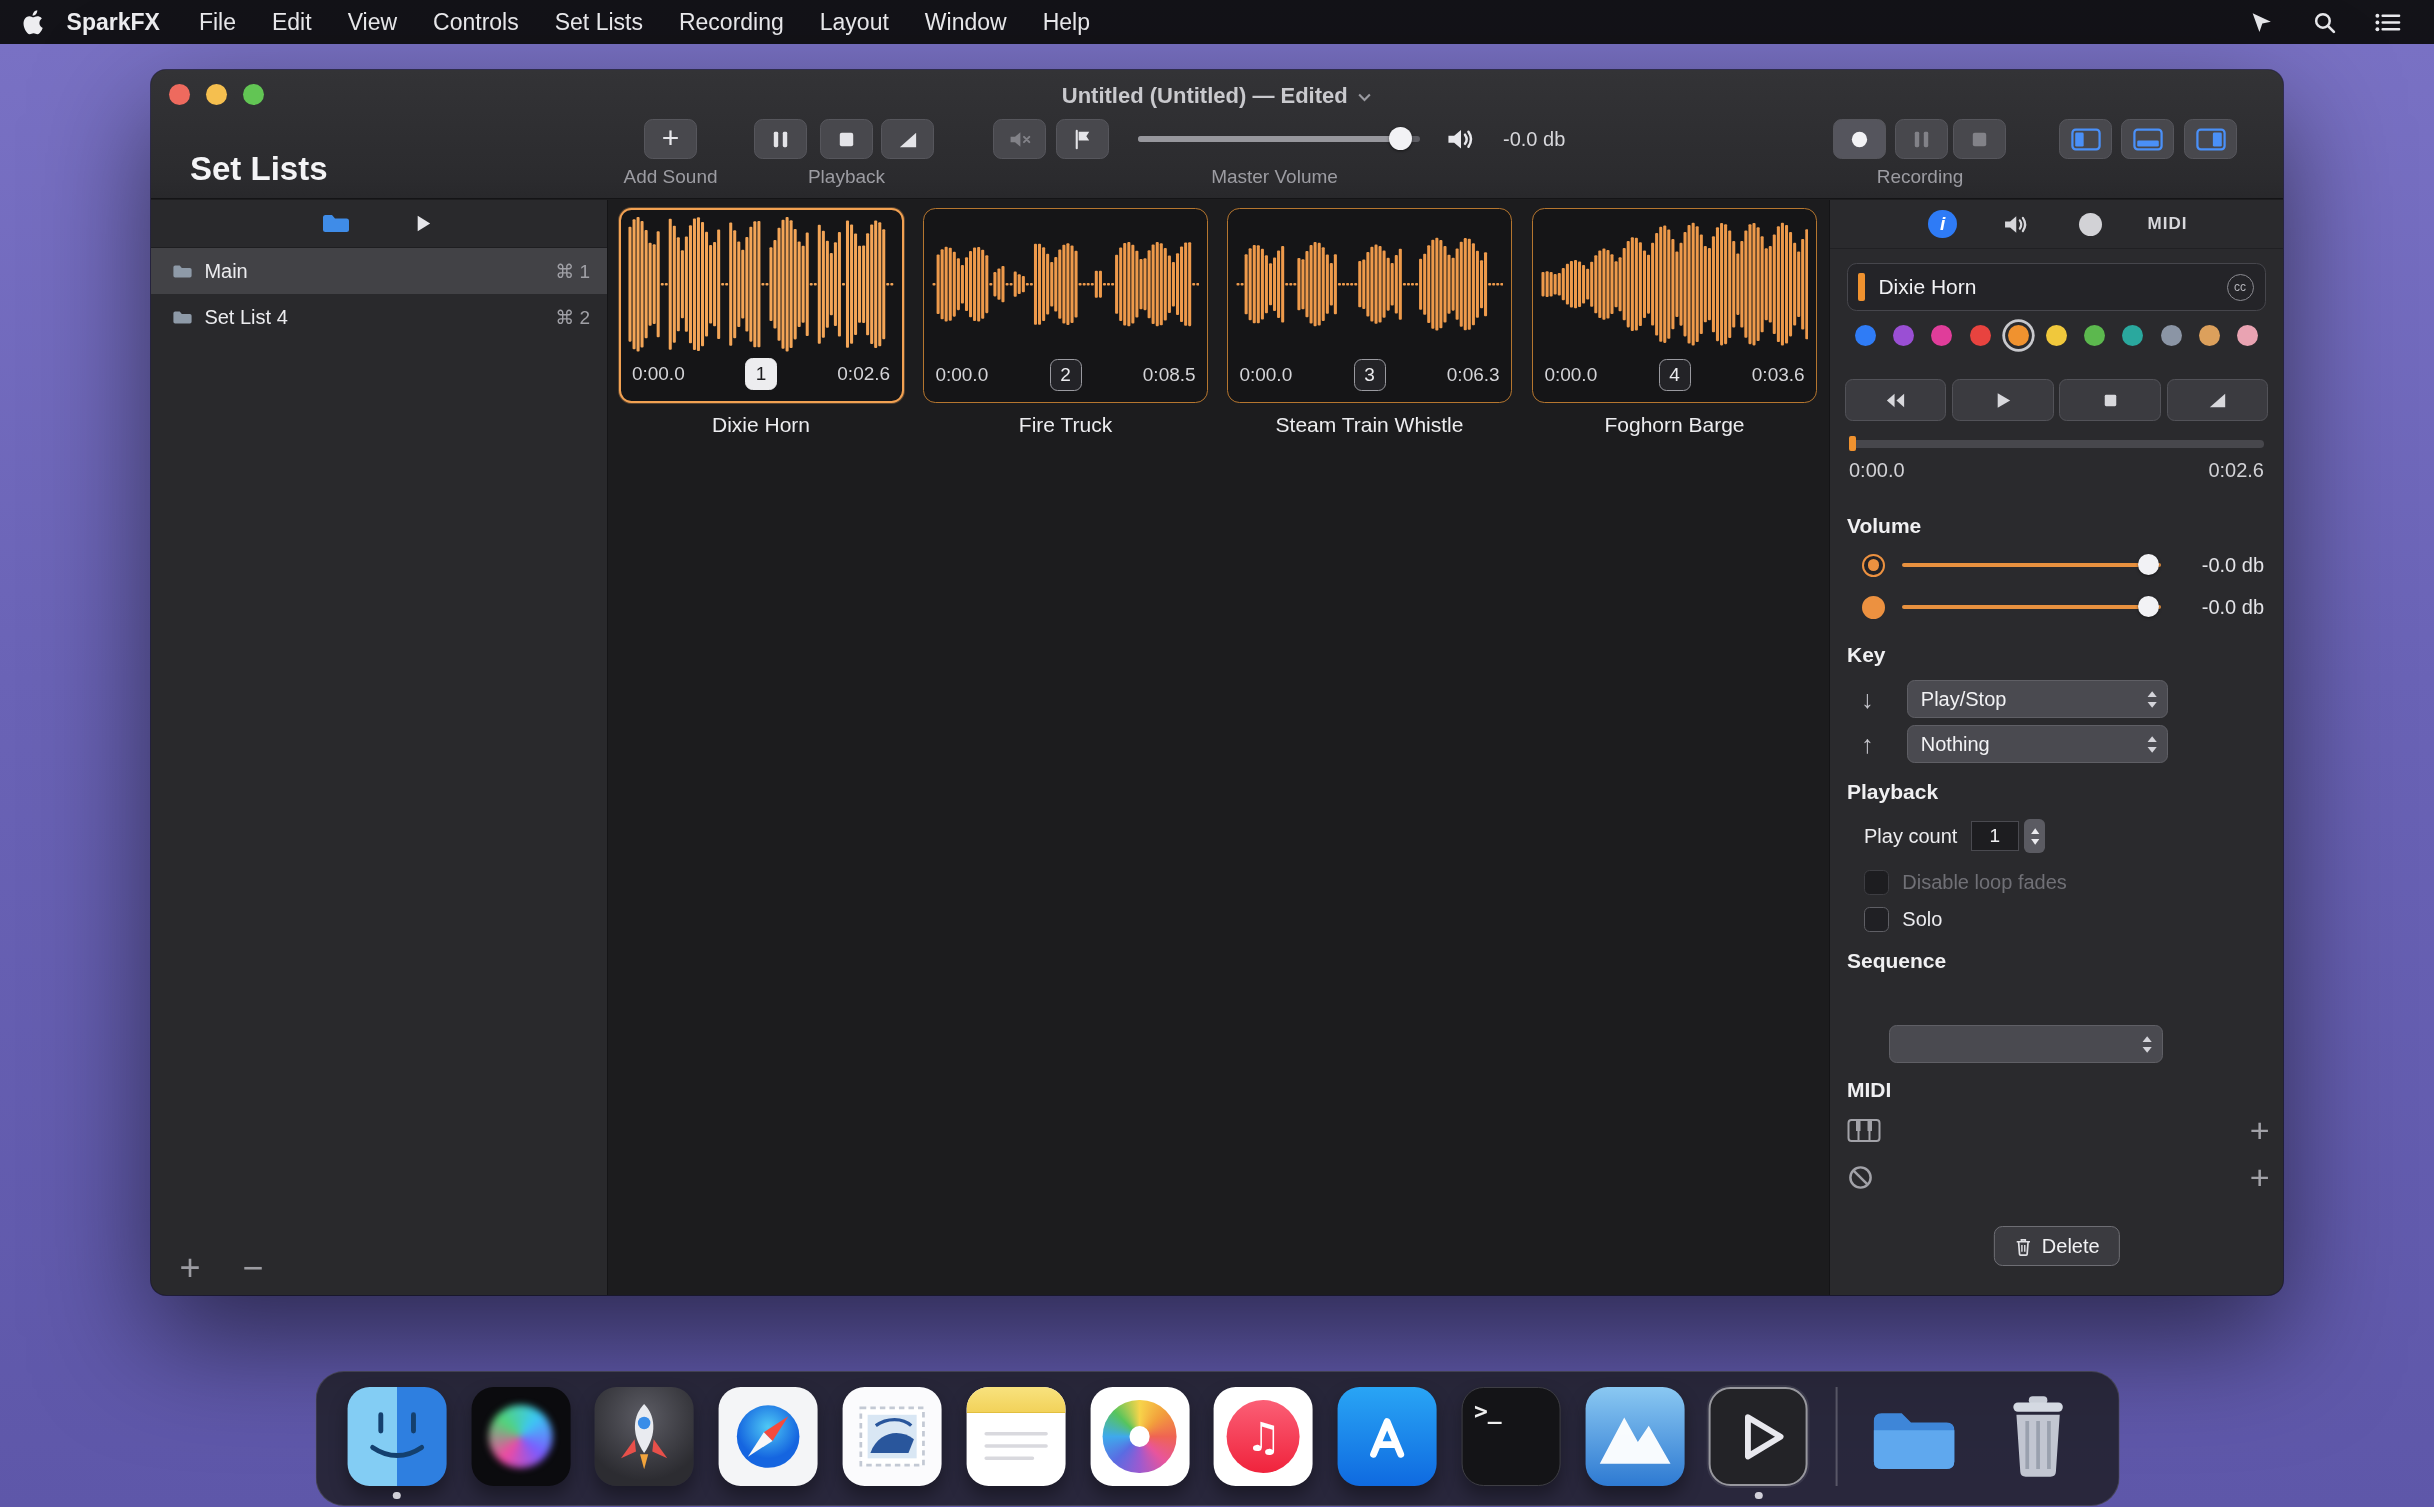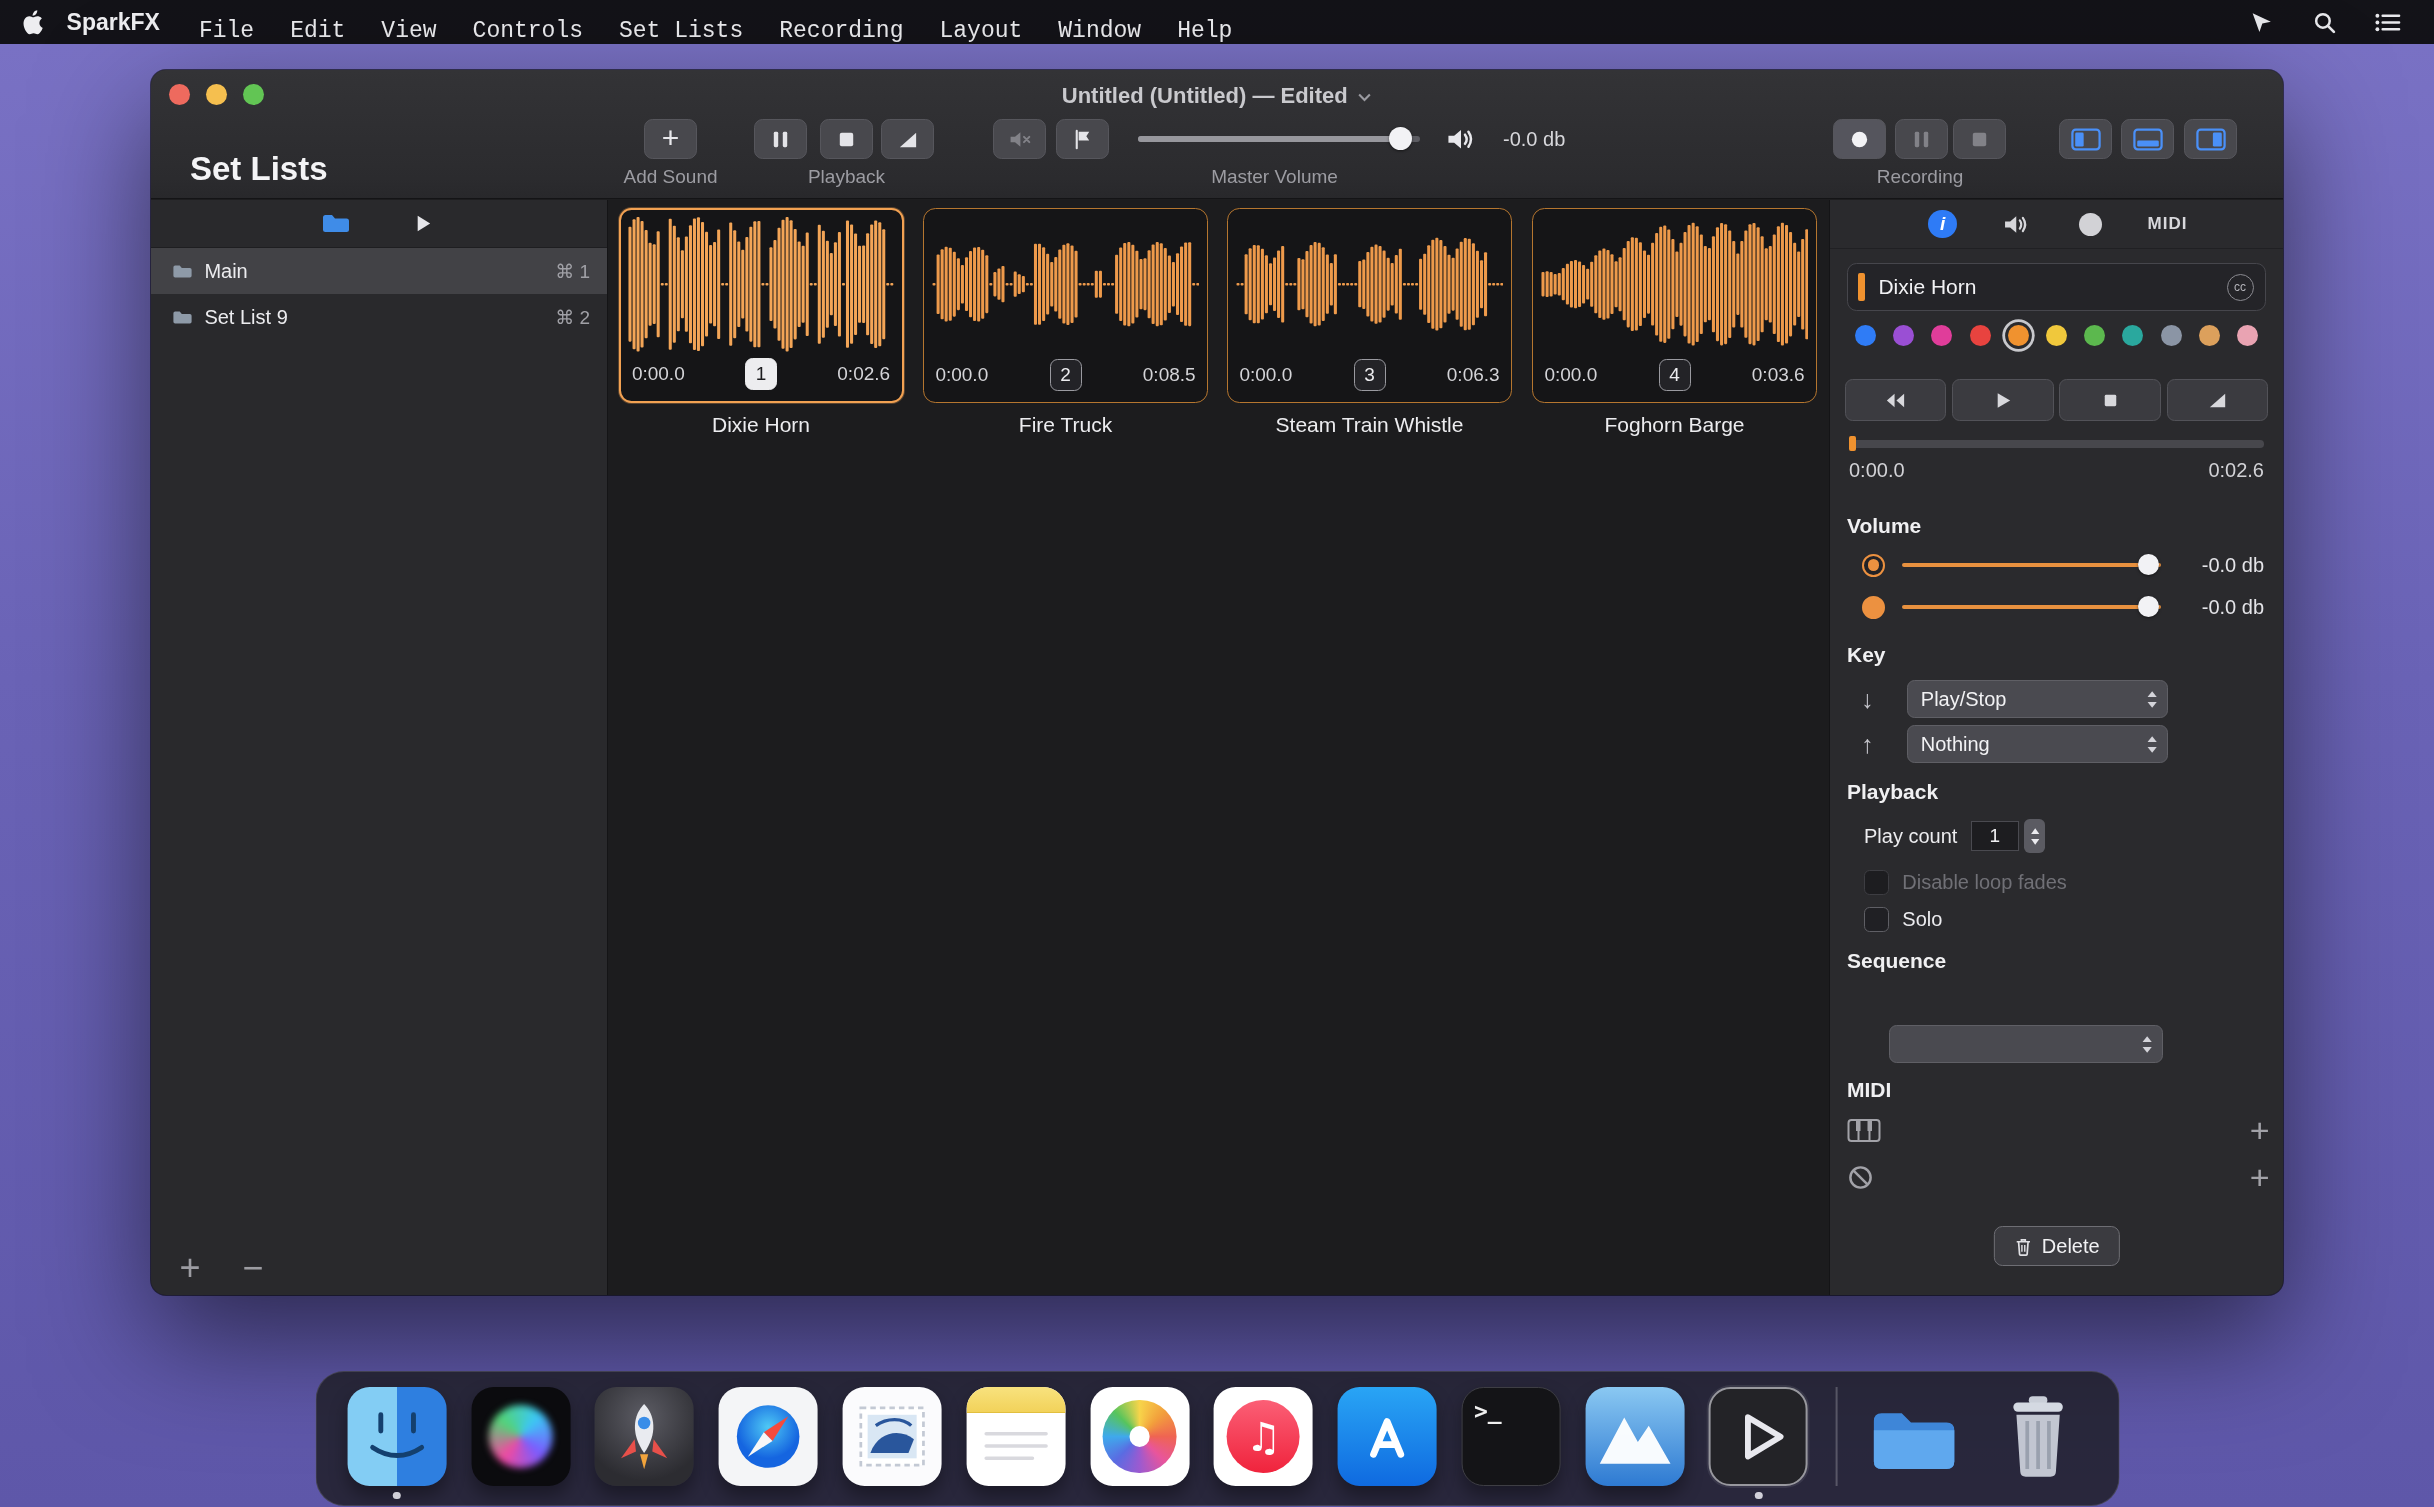--- a/index.html
+++ b/index.html
@@ -17,21 +17,21 @@
   #menubar {
     position: absolute; top:0; left:0; right:0; height:44px;
     background: rgba(16,16,19,0.97);
     display:flex; align-items:center; justify-content:space-between;
     color:#ededf0; font-size:23px;
   }
   .mb-left { display:flex; align-items:center; height:100%; }
   .mb-apple { padding:0 15px 0 21px; display:flex; align-items:center; }
   .mb-apple svg { width:23px; height:27px; fill:#ededf0; }
   .mb-app { font-weight:bold; padding:0 21px 0 7.6px; }
-  #menu-items { display:flex; align-items:flex-end; height:100%;font-family:Liberation Mono, monospace; }
+  #menu-items { display:flex; align-items:center; height:100%; }
   .mb-item { padding:0 18px; cursor:default; }
   .mb-right { display:flex; align-items:center; gap:36px; padding-right:34px; }
   .mb-right svg { width:27px; height:25px; display:block; }
 
   
   #window {
     position:absolute; left:151px; top:70px; width:2132px; height:1225px;
     border-radius:15px; overflow:hidden;
     background:#1d1d1f;
     box-shadow: 0 43px 114px rgba(0,0,0,0.55), 0 0 0 1px rgba(0,0,0,0.55);
@@ -431,21 +431,21 @@
             </span>
           <span>Main</span>
           <span class="shortcut">⌘ 1</span>
         </div>
         <div class="sb-row">
           <span class="mini-folder">
               <svg width="21" height="17" viewBox="0 0 30 24">
                 <path d="M2 6 Q2 3.5 4.5 3.5 H11 L14 7 H25.5 Q28 7 28 9.5 V18 Q28 20.5 25.5 20.5 H4.5 Q2 20.5 2 18 Z" fill="#8e9aa8"></path>
               </svg>
             </span>
-          <span>Set List 9</span>
+          <span>Set List 4</span>
           <span class="shortcut">⌘ 2</span>
         </div>
         <div class="sb-bottom">
           <span>+</span>
           <span>−</span>
         </div>
       </aside>
 
       <main id="content">
         <article class="clip sel" style="left:10.5px">

